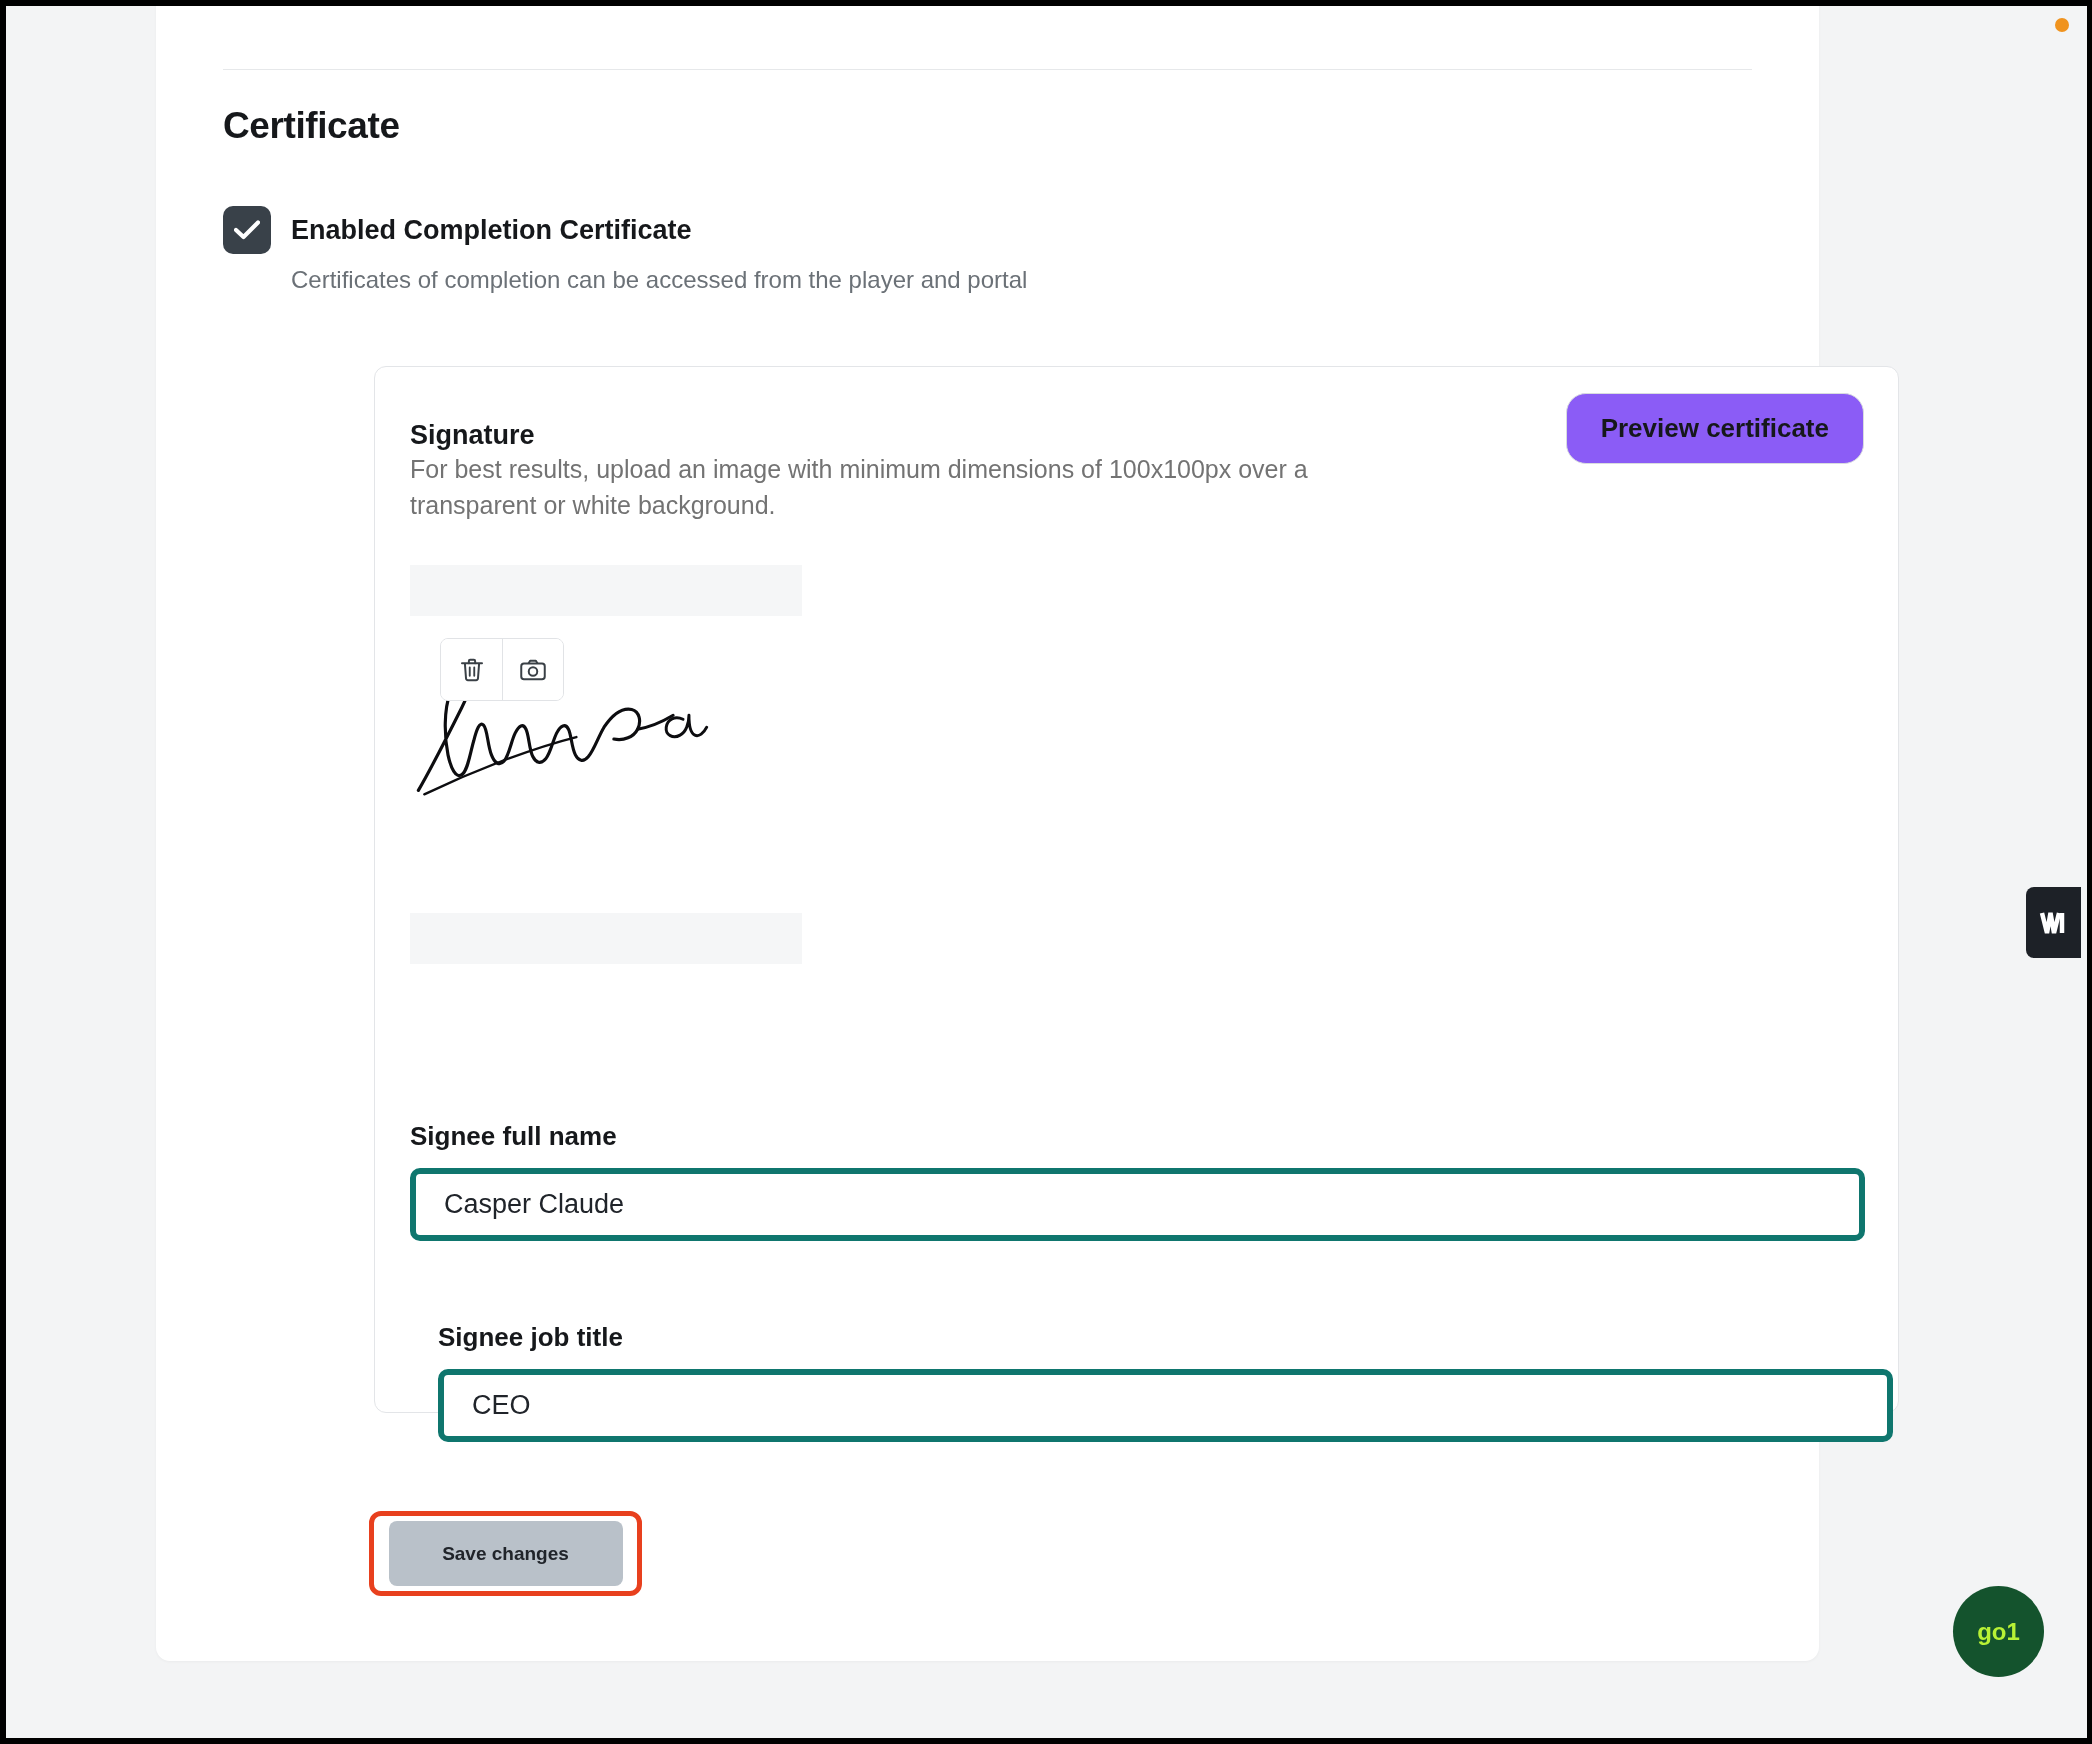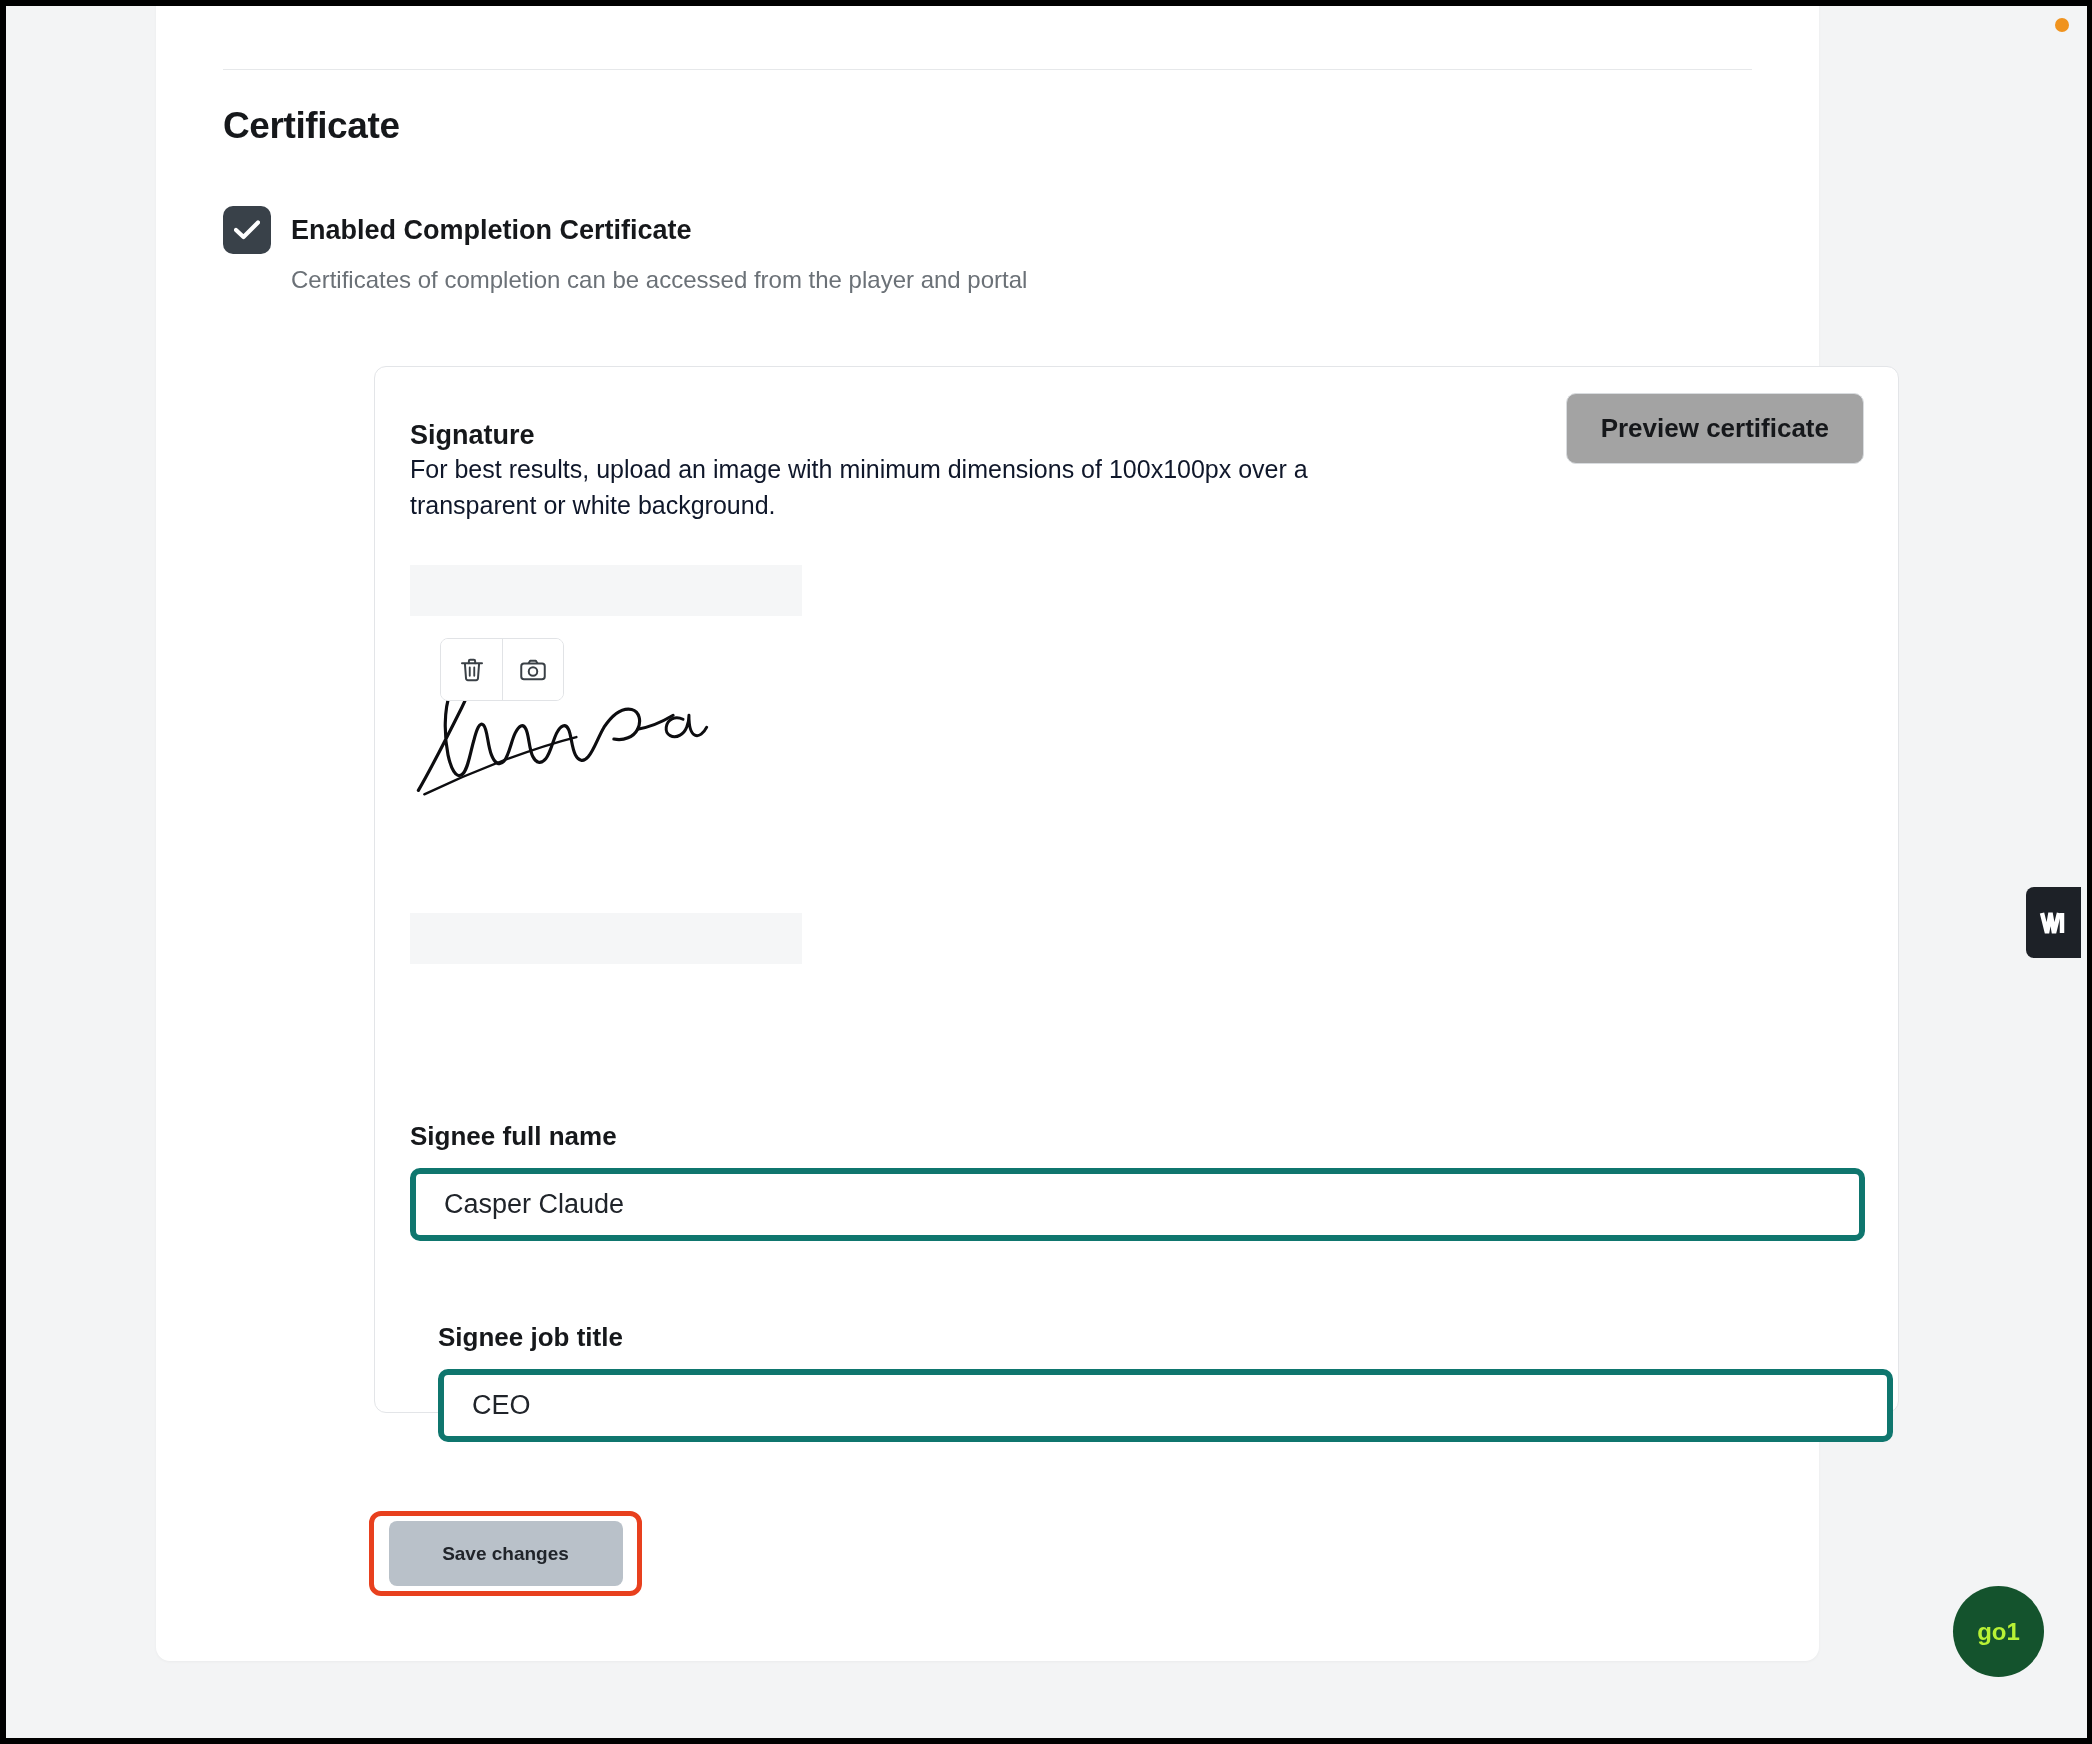--- a/index.html
+++ b/index.html
@@ -113,32 +113,32 @@
     font-size: 27px;
     font-weight: 700;
     color: #16181b;
     margin-top: 17px;
   }
   .sig-help {
     position: absolute;
     left: 35px; top: 85px;
     width: 931px;
     font-size: 25px;
-    color: #0f172a;
+    color: #737373;
     line-height: 1.42;
   }
 
   .preview-btn {
     position: absolute;
     right: 34px; top: 26px;
     height: 71px;
     padding: 14px 34px;
     border: 1px solid #d9dcdf;
-    border-radius: 10px;
-    background: #a3a3a3;
+    border-radius: 20px;
+    background: #8b5cf6;
     font-size: 26px;
     font-weight: 700;
     color: #16181b;
     font-family: "Liberation Sans", sans-serif;
     cursor: pointer;
     display: flex;
     align-items: center;
   }
 
   

